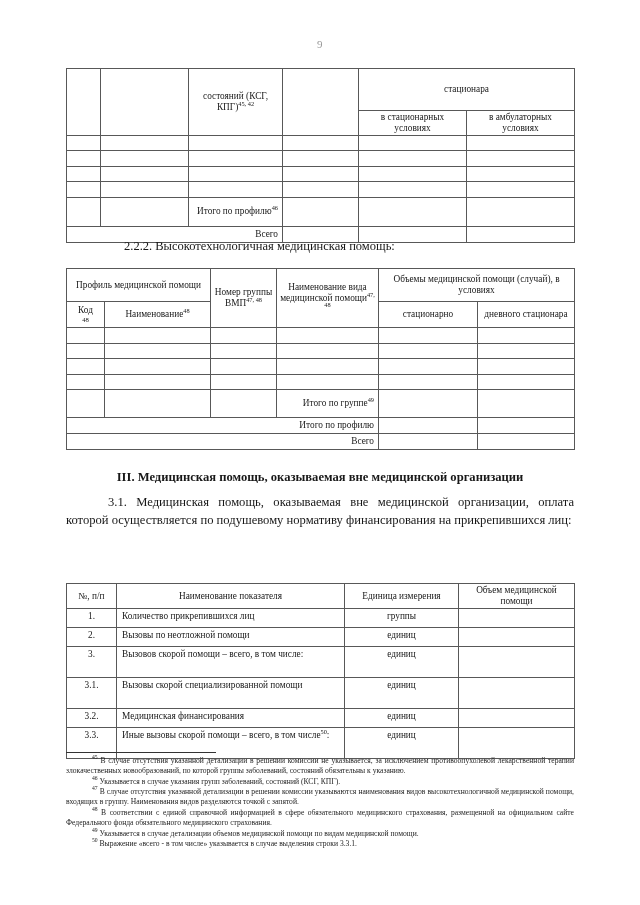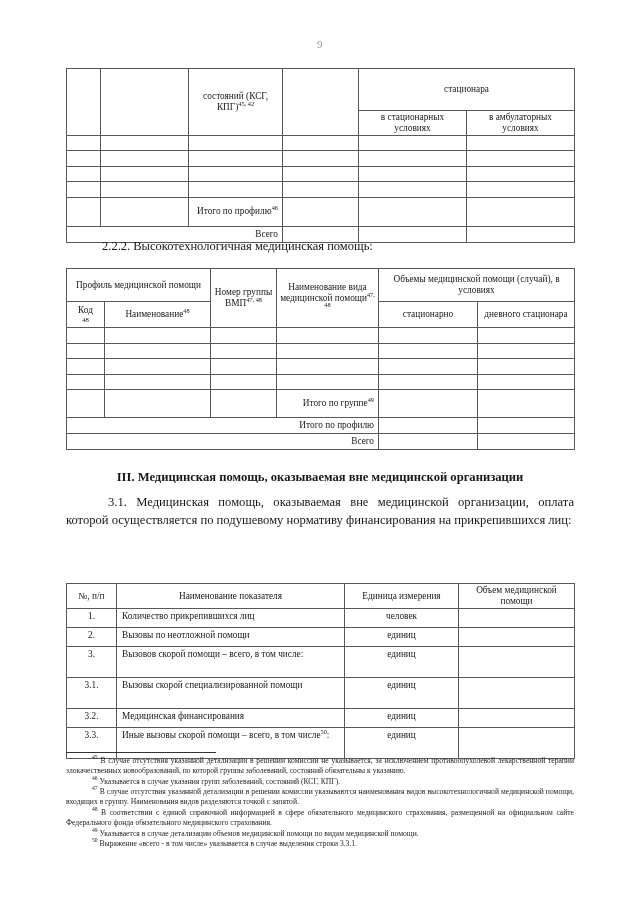--- a/index.html
+++ b/index.html
@@ -77,21 +77,21 @@
   .t1 col.c6 { width: 108px; }
   .t1 .hdr-tall { height: 42px; }
   .t1 .blank-row td { height: 12.5px; }
   .t1 .sum-row td { height: 26px; }
   .t1 .total-row td { height: 13px; }
 
   
   .sub-heading {
     position: absolute;
     top: 239px;
-    left: 60px;
+    left: 82px;
     width: 508px;
     font-size: 12.5px;
     text-indent: 42px;
   }
 
   
   .t2-wrap { position: absolute; top: 268px; left: 66px; }
   .t2 col.c1 { width: 38px; }
   .t2 col.c2 { width: 106px; }
   .t2 col.c3 { width: 66px; }
@@ -340,21 +340,21 @@
           <td>№, п/п</td>
           <td>Наименование показателя</td>
           <td>Единица измерения</td>
           <td>Объем медицинской помощи</td>
         </tr>
       </thead>
       <tbody>
           <tr>
             <td class="num">1.</td>
             <td class="left">Количество прикрепившихся лиц</td>
-            <td class="unit">человек</td>
+            <td class="unit">группы</td>
             <td></td>
           </tr>
           <tr>
             <td class="num">2.</td>
             <td class="left">Вызовы по неотложной помощи</td>
             <td class="unit">единиц</td>
             <td></td>
           </tr>
           <tr class="two-line">
             <td class="num">3.</td>

